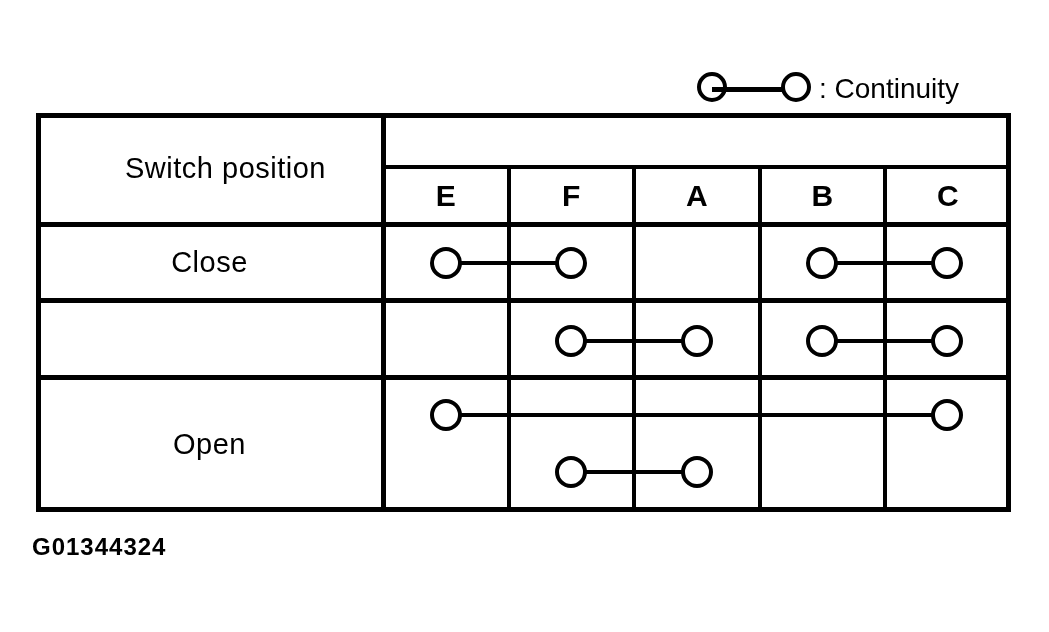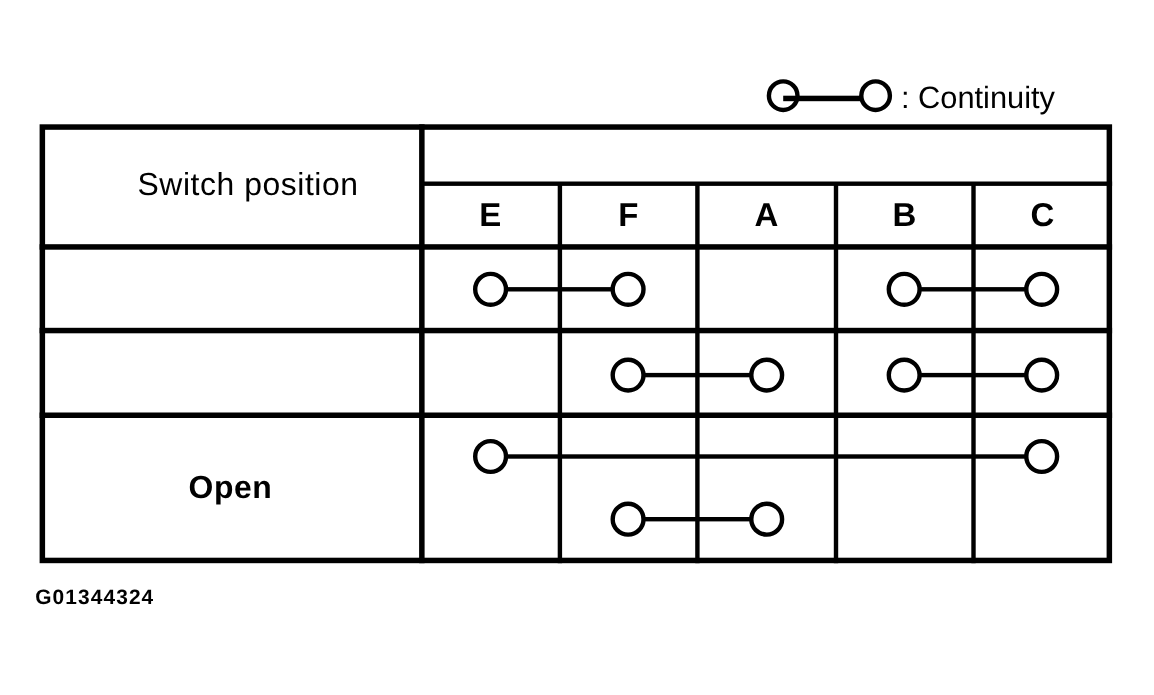--- a/index.html
+++ b/index.html
@@ -59,21 +59,21 @@
     line-height: 36px;
     font-size: 28px;
     white-space: nowrap;
   }
   .con-layer { position: absolute; left: 0; top: 0; width: 1049px; height: 632px; }
   .con-line { position: absolute; height: 4px; background: #000; }
   .con-circle { width: 32px; height: 32px; }
   .figure-id {
     position: absolute;
     left: 32px; top: 533px;
-    font-size: 19px;
+    font-size: 24px;
     font-weight: bold;
     letter-spacing: 1px;
   }
 </style>
 </head>
 <body>
 
 <div id="stage">
 
   <div class="legend">
@@ -96,21 +96,22 @@
   <div class="hline" style="left:36px; top:375px; width:975px; height:5px;"></div>
 
   <div class="cell-text" style="left:28px; top:113px; width:347px; height:111px;margin-left:24px;">Switch position</div>
 
   <div class="cell-text terminal-letter" style="left:383px; top:167px; width:126px; height:57px;">E</div>
   <div class="cell-text terminal-letter" style="left:509px; top:167px; width:125px; height:57px;">F</div>
   <div class="cell-text terminal-letter" style="left:634px; top:167px; width:126px; height:57px;">A</div>
   <div class="cell-text terminal-letter" style="left:760px; top:167px; width:125px; height:57px;">B</div>
   <div class="cell-text terminal-letter" style="left:885px; top:167px; width:126px; height:57px;">C</div>
 
-  <div class="cell-text" style="left:36px; top:377px; width:347px; height:135px;font-weight:bold;">Open</div>
+  <div class="cell-text" style="left:36px; top:224px; width:347px; height:76px;">Close</div>
+  <div class="cell-text" style="left:36px; top:377px; width:347px; height:135px;">Open</div>
 
   <div class="con-layer" id="connections">
       <div class="con-line" style="left: 446px; top: 261px; width: 125px;"></div>
       <div class="con-circle" style="left: 430px; top: 247px;"></div>
       <div class="con-circle" style="left: 555px; top: 247px;"></div>
       <div class="con-line" style="left: 822px; top: 261px; width: 125px;"></div>
       <div class="con-circle" style="left: 806px; top: 247px;"></div>
       <div class="con-circle" style="left: 931px; top: 247px;"></div>
       <div class="con-line" style="left: 571px; top: 339px; width: 126px;"></div>
       <div class="con-circle" style="left: 555px; top: 325px;"></div>

